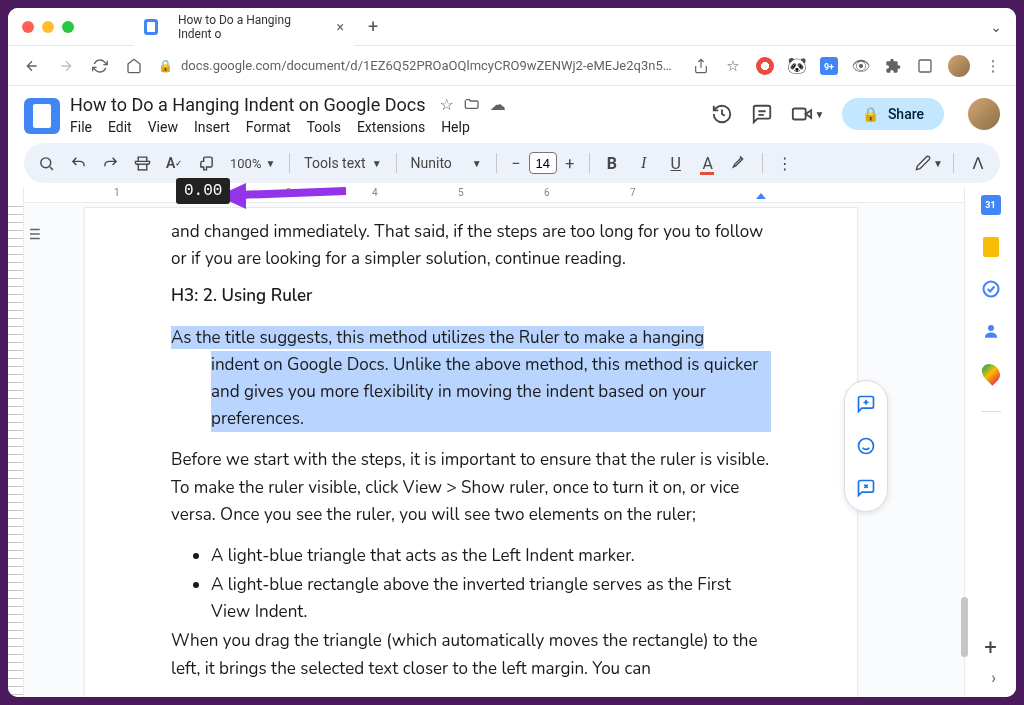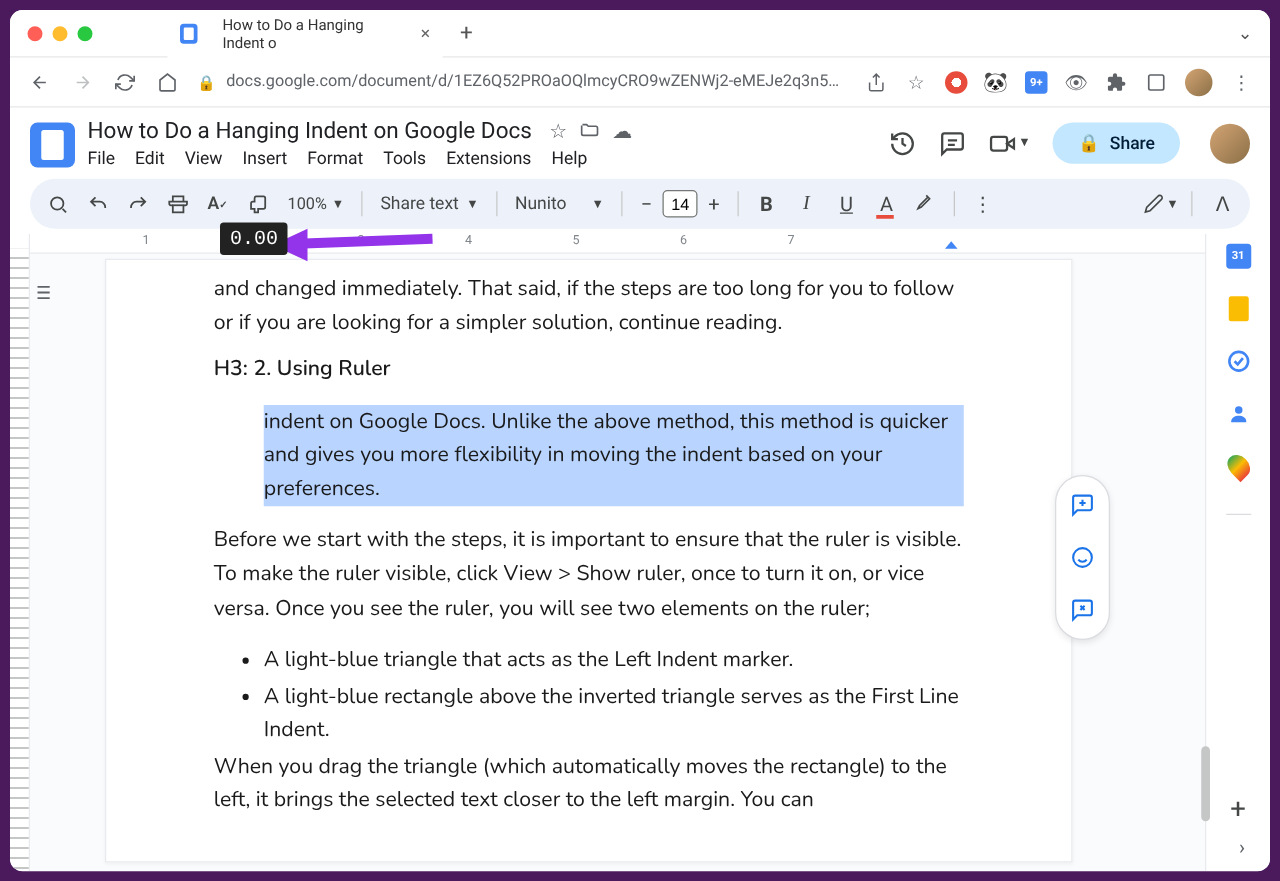--- a/index.html
+++ b/index.html
@@ -250,21 +250,21 @@
         <svg width="17" height="17" viewBox="0 0 24 24" fill="none" stroke="currentColor" stroke-width="2">
           <path d="M18 3h-8a2 2 0 00-2 2v4H6a2 2 0 00-2 2v6h4v4h4v-4h6a2 2 0 002-2V5a2 2 0 00-2-2z"></path>
         </svg>
       </div>
     <div class="zoom-group">
       <span>100%</span>
       <span style="font-size:10px">▼</span>
     </div>
     <div class="tb-sep"></div>
     <div class="style-select">
-      <span>Share text</span>
+      <span>Tools text</span>
       <span style="font-size:10px">▼</span>
     </div>
     <div class="tb-sep"></div>
     <div class="font-select">
       <span>Nunito</span>
       <span style="font-size:10px;margin-left:14px">▼</span>
     </div>
     <div class="tb-sep"></div>
     <div class="fontsize-group">
       <div class="fs-btn">−</div>
@@ -332,26 +332,27 @@
               <line x1="3" y1="6" x2="3.01" y2="6"></line>
               <line x1="3" y1="12" x2="3.01" y2="12"></line>
               <line x1="3" y1="18" x2="3.01" y2="18"></line>
             </svg>
           </div>
         <div class="page">
           <div class="page-text">
             <div class="para">and changed immediately. That said, if the steps are too long for you to follow or if you are looking for a simpler solution, continue reading.</div>
             <div class="para h3">H3: 2. Using Ruler</div>
             <div class="highlighted-block">
+              <span class="hl-line1">As the title suggests, this method utilizes the Ruler to make a hanging</span>
               <span class="hl-rest">indent on Google Docs. Unlike the above method, this method is quicker and gives you more flexibility in moving the indent based on your preferences.</span>
             </div>
             <div class="para">Before we start with the steps, it is important to ensure that the ruler is visible. To make the ruler visible, click View &gt; Show ruler, once to turn it on, or vice versa. Once you see the ruler, you will see two elements on the ruler;</div>
             <ul class="bullets">
               <li>A light-blue triangle that acts as the Left Indent marker.</li>
-              <li>A light-blue rectangle above the inverted triangle serves as the First Line Indent.</li>
+              <li>A light-blue rectangle above the inverted triangle serves as the First View Indent.</li>
             </ul>
             <div class="para cutoff">When you drag the triangle (which automatically moves the rectangle) to the left, it brings the selected text closer to the left margin. You can</div>
           </div>
         </div>
       </div>
     </div>
     <div class="side-panel">
       <div class="sp-icon sp-cal">31</div>
       <div class="sp-icon">
           <div class="sp-keep"></div>

